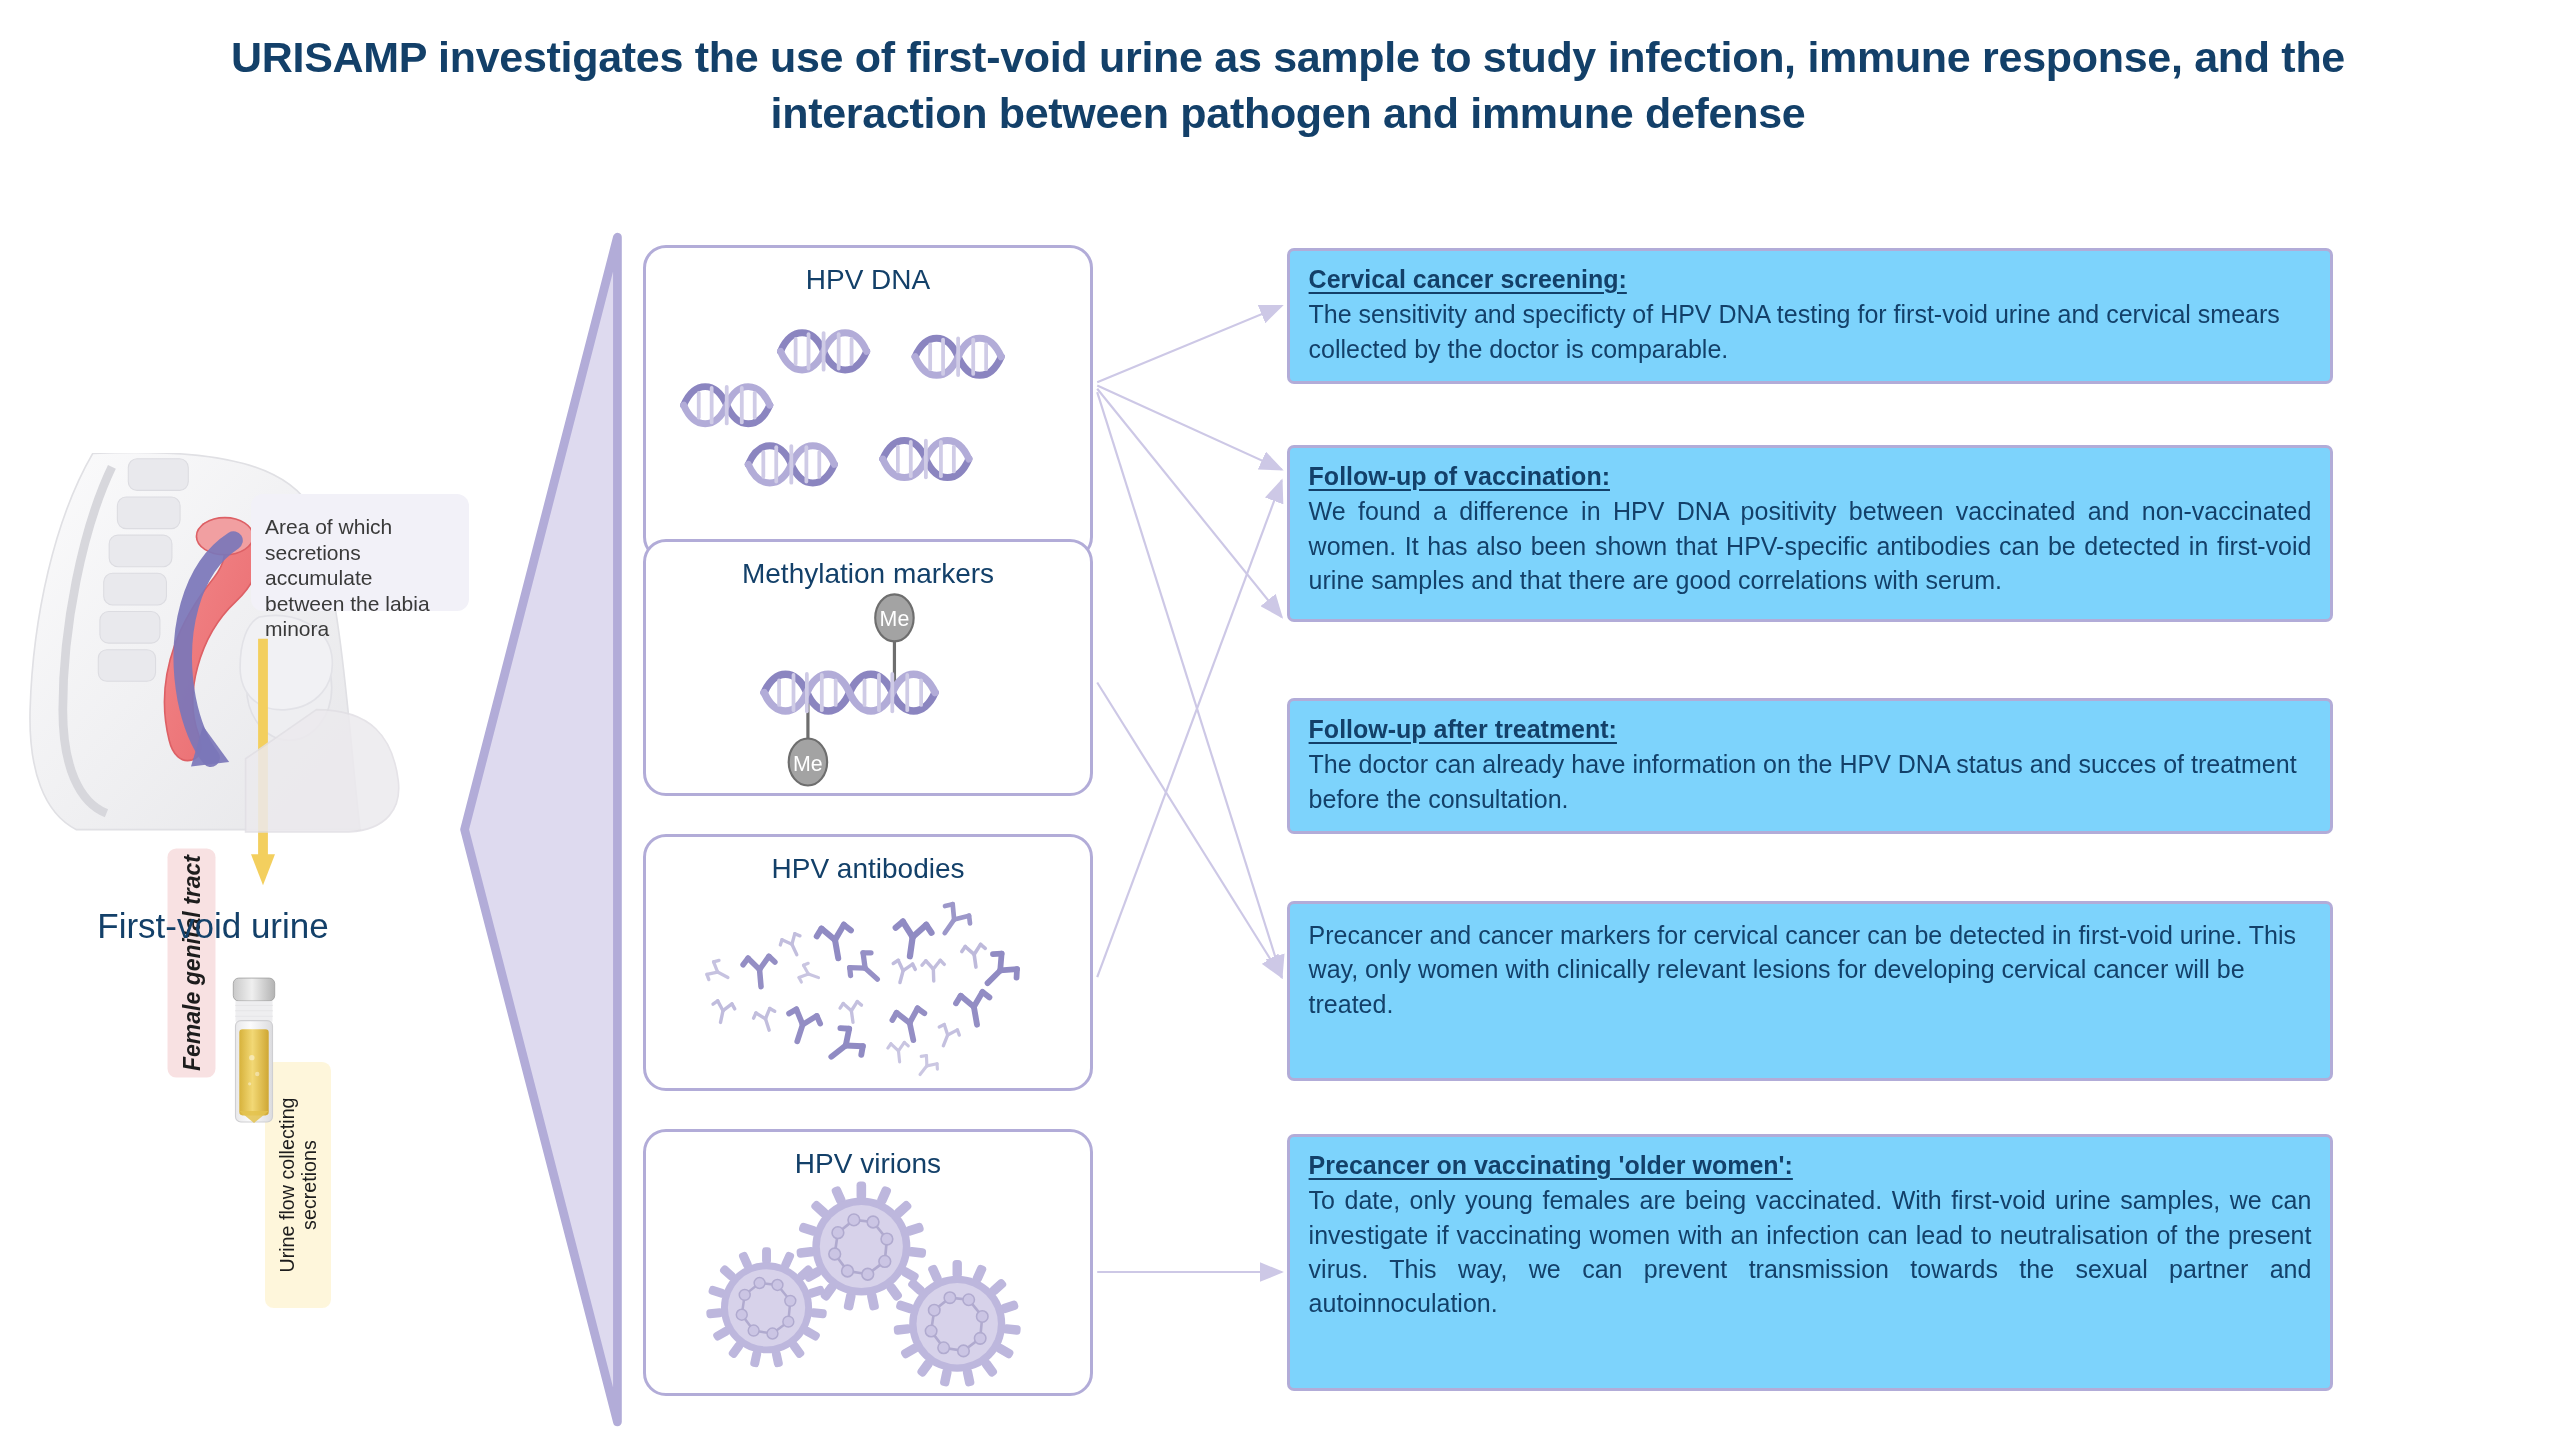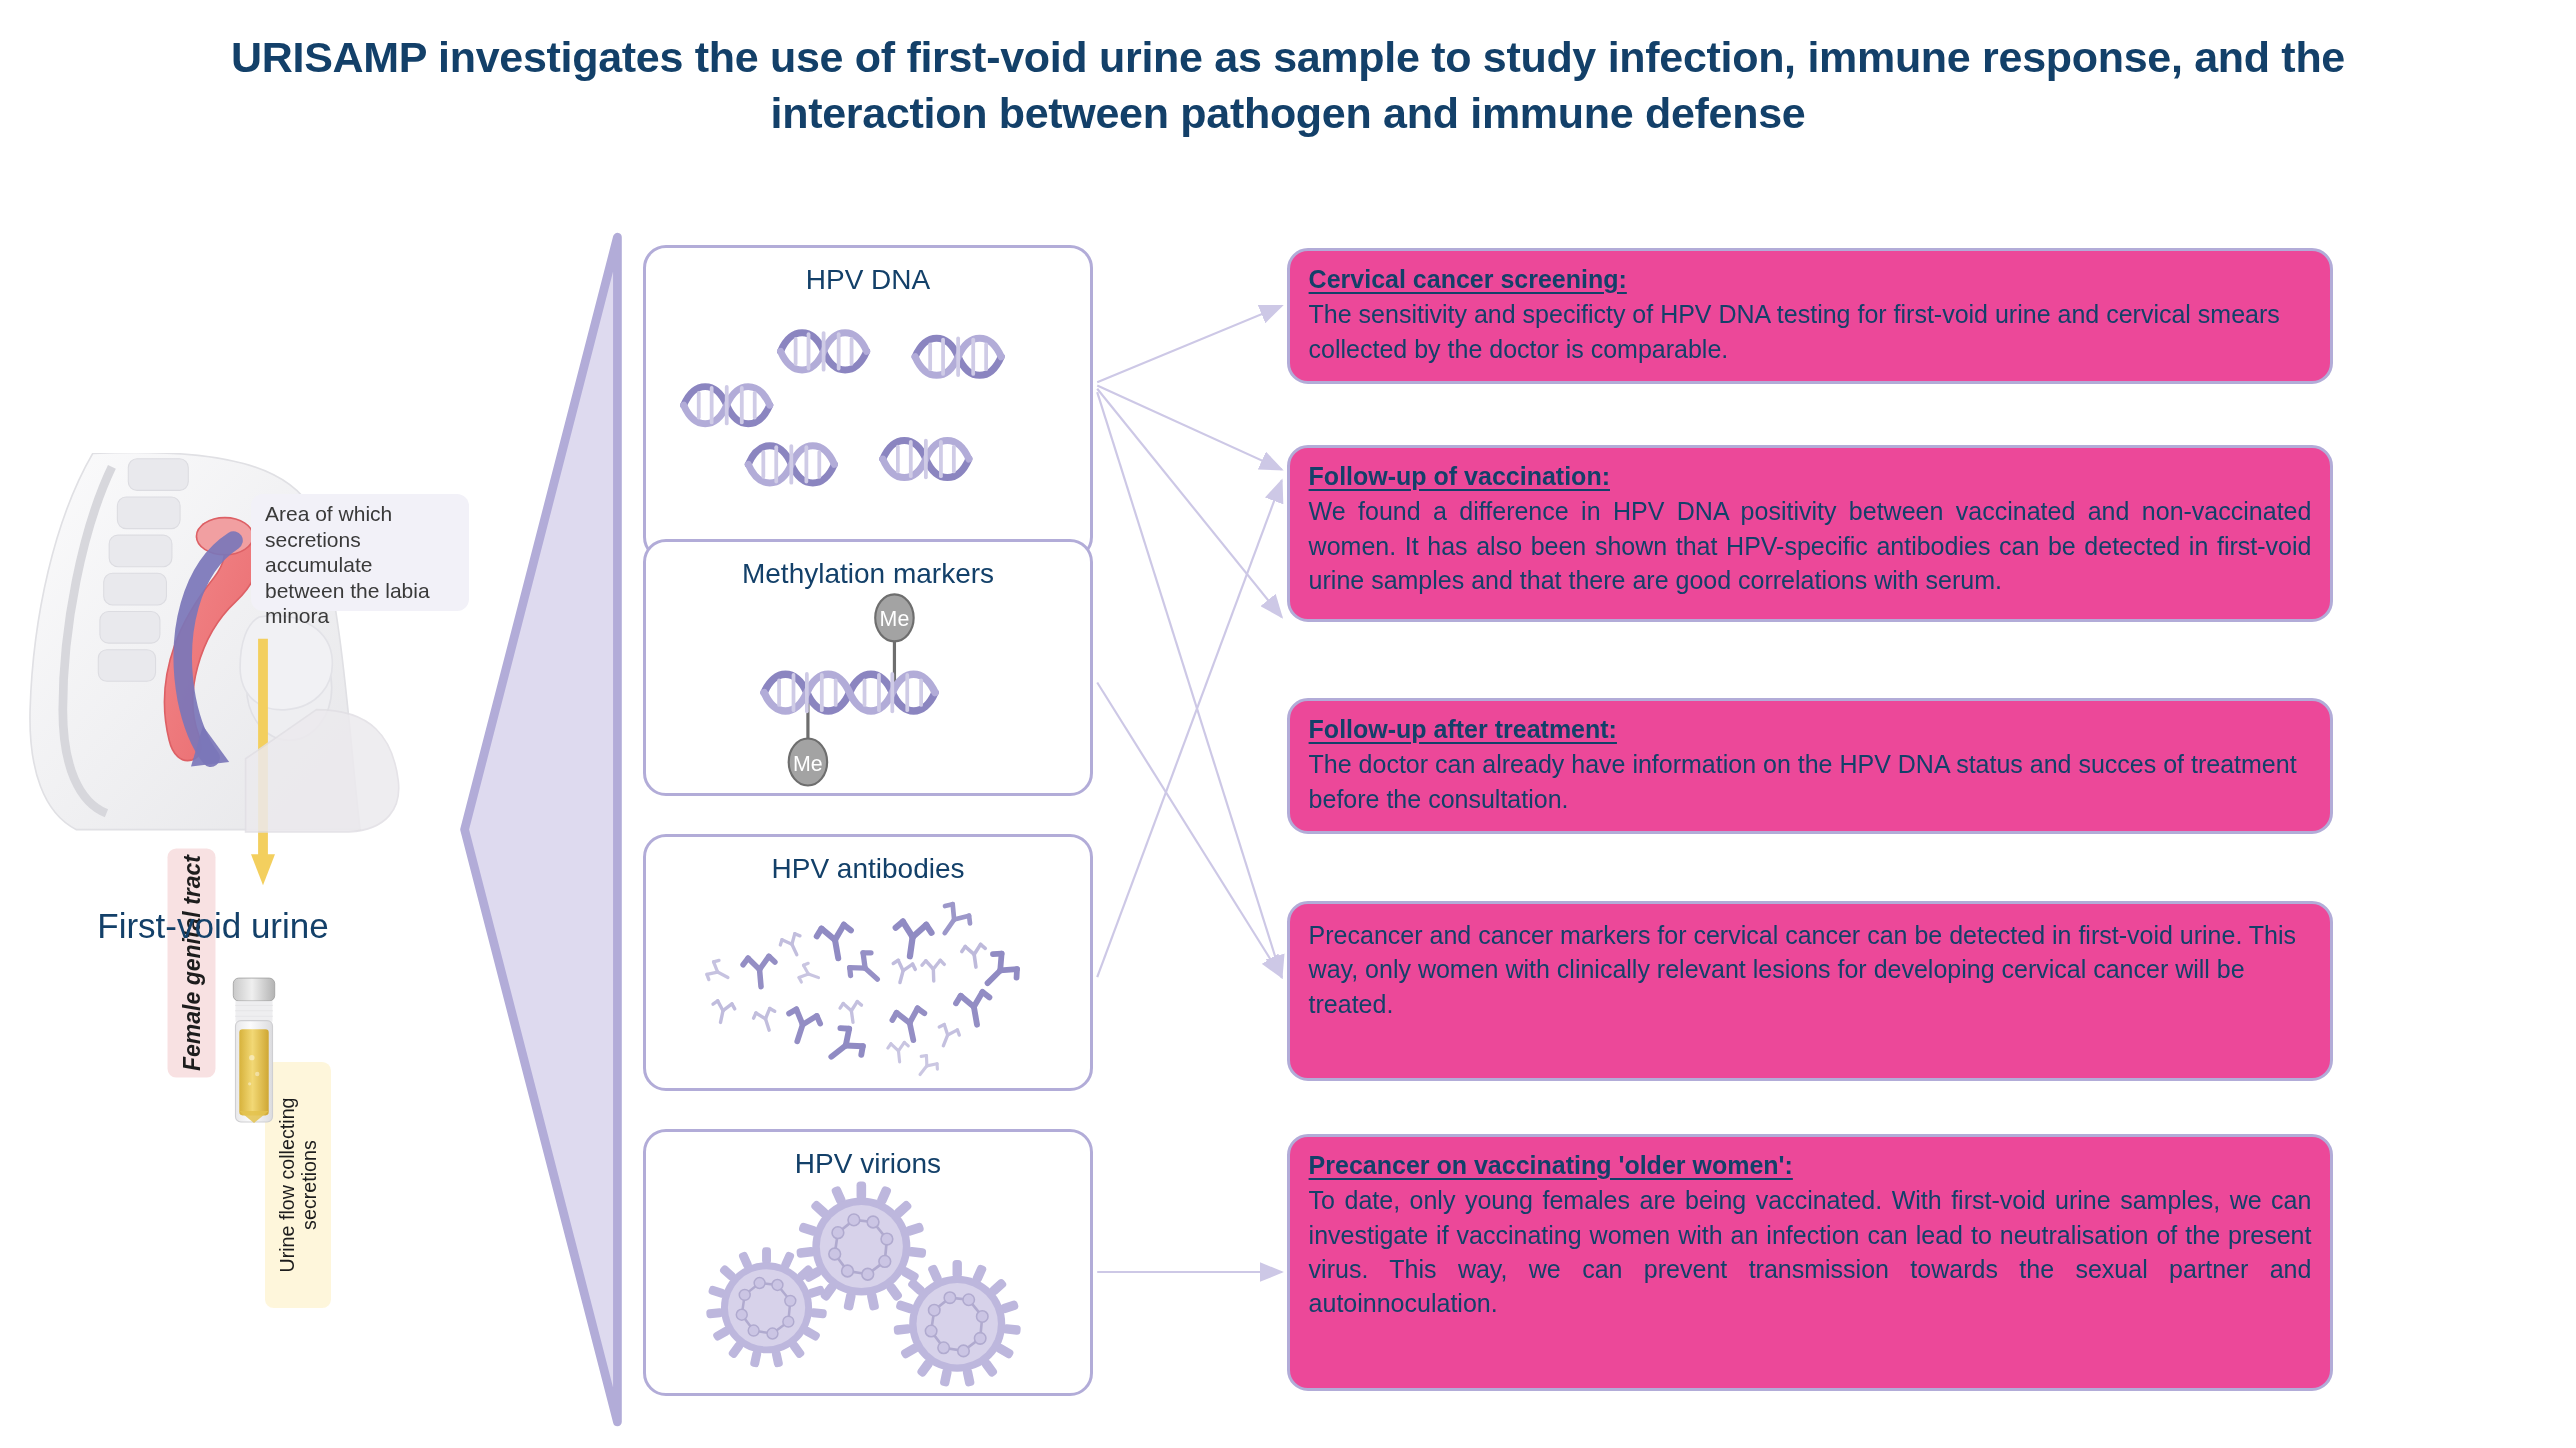--- a/index.html
+++ b/index.html
@@ -16,21 +16,21 @@
     letter-spacing:-0.3px;
   }
 
   
   .anatomy-wrap { position:absolute; left:11px; top:453px; width:480px; height:437px; }
   .anatomy-svg { position:absolute; left:0; top:0; width:480px; height:437px; }
 
   .callout {
     position:absolute; left:251px; top:494px; width:218px; height:117px;
     background:#f2f1f8; border-radius:12px;
-    padding:7px 14px 0 14px;
+    padding:20px 14px 0 14px;
     color:#3a3a3a; font-size:21px; line-height:1.22;
   }
 
   .vlabel-genital {
     position:absolute; left:66px; top:486px;
     width:229px; height:48px;
     background:rgba(244,206,208,0.62); border-radius:8.7px;
     transform:rotate(-90deg); transform-origin:center center;
     display:flex; align-items:center; justify-content:center;
     color:#1d1d1d; font-size:23px; font-weight:bold; font-style:italic;
@@ -63,21 +63,21 @@
   }
   .mid-card .mc-title {
     position:absolute; top:16.4px; left:0; width:100%;
     text-align:center; color:#134069; font-size:28px;
   }
   .mid-art { position:absolute; left:0; top:0; width:100%; height:100%; }
 
   
   .rbox {
     position:absolute; left:1287px; width:1046px;
-    background:#ec4899; border:3.3px solid #b2acd8; border-radius:21px;
+    background:#7dd3fc; border:3.3px solid #b2acd8; border-radius:7px;
     padding:14px 18.6px 11px 18.6px;
     color:#134069;
   }
   .rbox .rb-head {
     font-size:25px; font-weight:bold; text-decoration:underline;
     text-underline-offset:4.4px; display:block; margin-bottom:3.3px;
   }
   .rbox .rb-body { font-size:25px; line-height:1.37; display:block; }
   .rbox.justify .rb-body { text-align:justify; }
 

